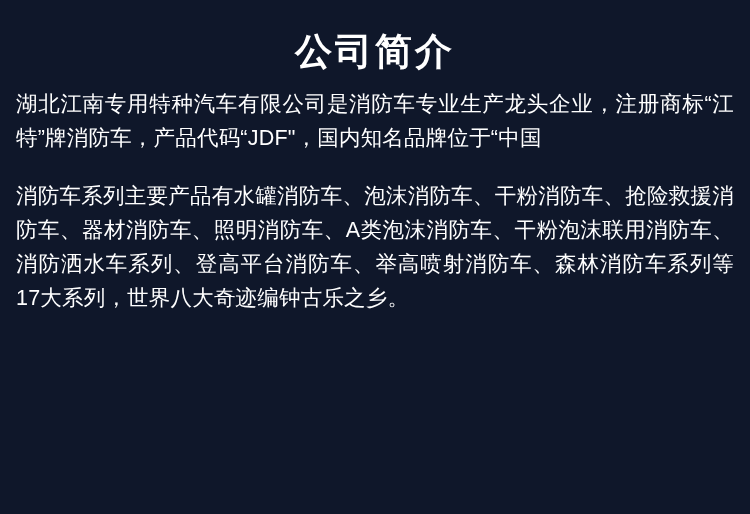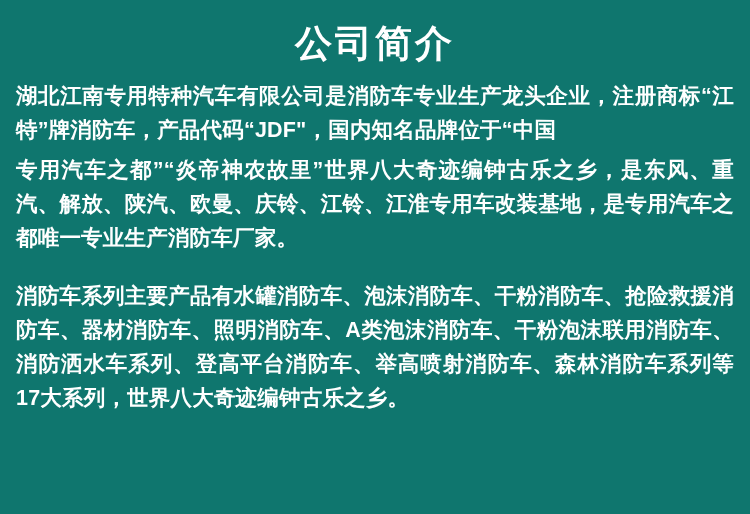--- a/index.html
+++ b/index.html
@@ -10,38 +10,38 @@
     width: 750px;
     height: 514px;
     background: #2062d6;
     font-family: "Liberation Sans", "DejaVu Sans", sans-serif;
     overflow: hidden;
   }
   .page {
     position: relative;
     width: 750px;
     height: 514px;
-    background: #0f766e;
+    background: #0f172a;
     box-sizing: border-box;
-    padding: 4px 16px;
+    padding: 12px 16px;
   }
   .title {
     text-align: center;
     color: #ffffff;
     font-size: 37px;
     font-weight: bold;
     letter-spacing: 3px;
     padding-top: 18px;
     padding-bottom: 14px;
     line-height: 1.2;
   }
   .body-text {
     color: #ffffff;
     font-size: 21.5px;
-    font-weight: bold;
+    font-weight: normal;
     line-height: 1.58;
     letter-spacing: 0.2px;
     text-align: justify;
     text-justify: inter-ideograph;
   }
   .para {
     margin: 0 0 6px 0;
     padding: 0;
   }
   .para-gap {
@@ -50,18 +50,17 @@
 </style>
 </head>
 <body>
 
 <div class="page">
 
   <div class="title">公司简介</div>
 
   <div class="body-text">
     <p class="para">湖北江南专用特种汽车有限公司是消防车专业生产龙头企业，注册商标“江特”牌消防车，产品代码“JDF"，国内知名品牌位于“中国</p>
-    <p class="para">专用汽车之都”“炎帝神农故里”世界八大奇迹编钟古乐之乡，是东风、重汽、解放、陕汽、欧曼、庆铃、江铃、江淮专用车改装基地，是专用汽车之都唯一专业生产消防车厂家。</p>
     <div class="para-gap"></div>
     <p class="para">消防车系列主要产品有水罐消防车、泡沫消防车、干粉消防车、抢险救援消防车、器材消防车、照明消防车、A类泡沫消防车、干粉泡沫联用消防车、消防洒水车系列、登高平台消防车、举高喷射消防车、森林消防车系列等17大系列，世界八大奇迹编钟古乐之乡。</p>
   </div>
 
 </div>
 
 </body></html>

